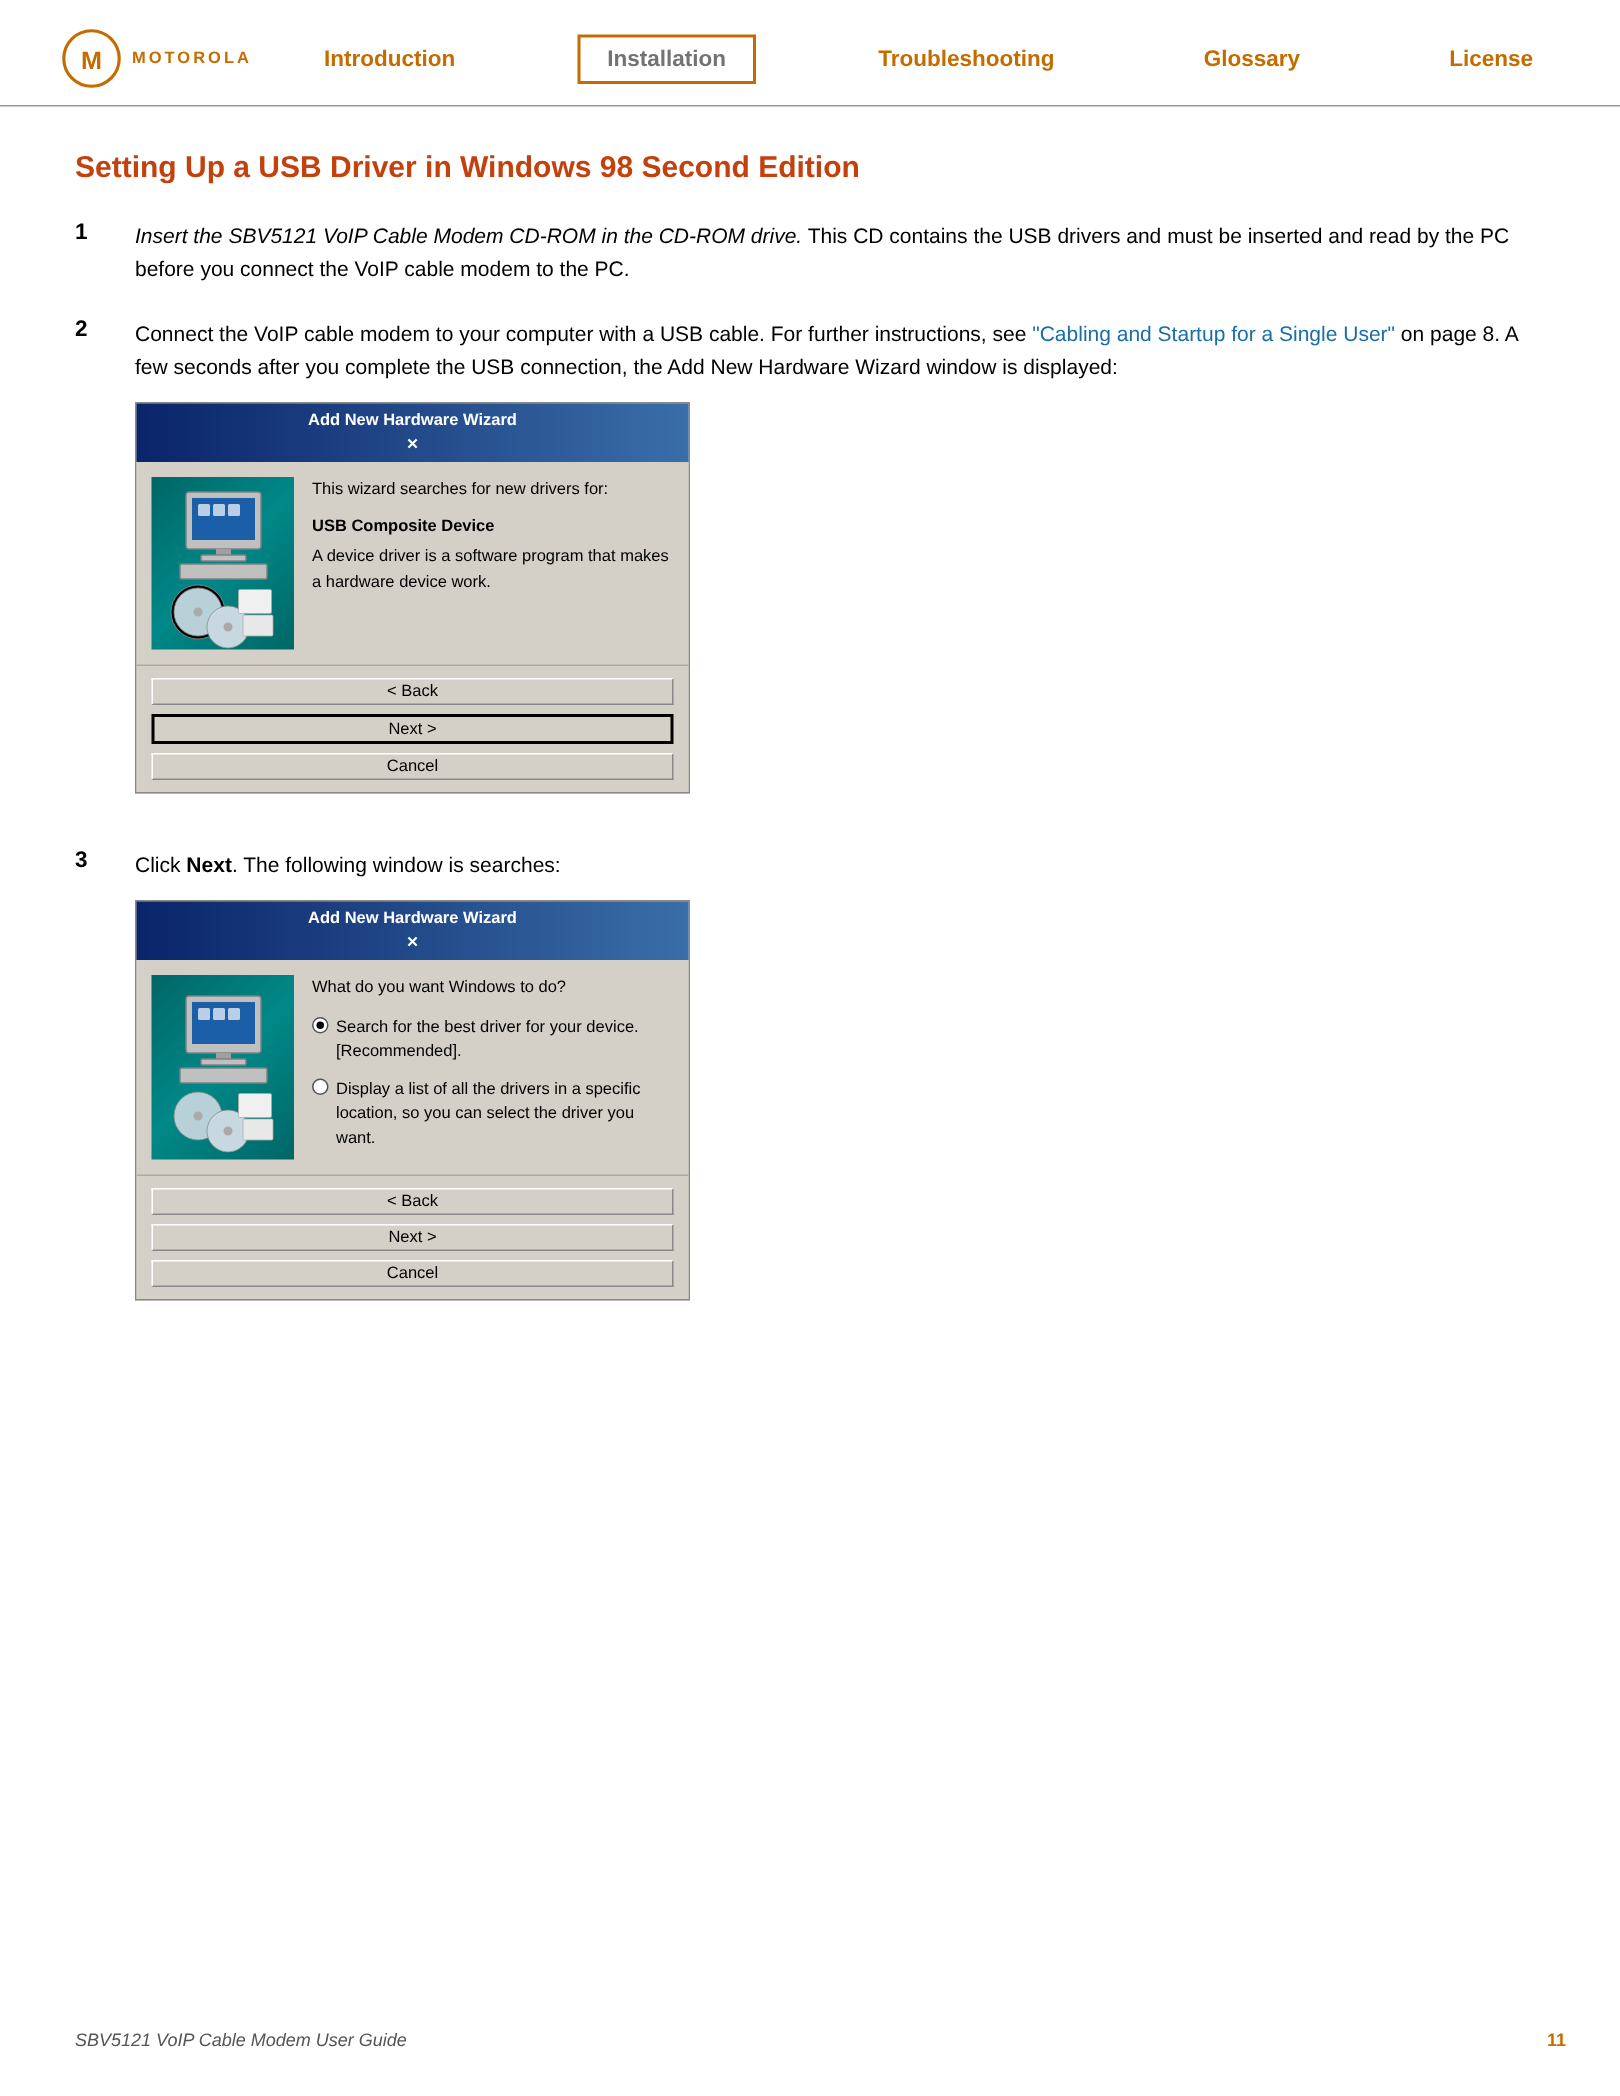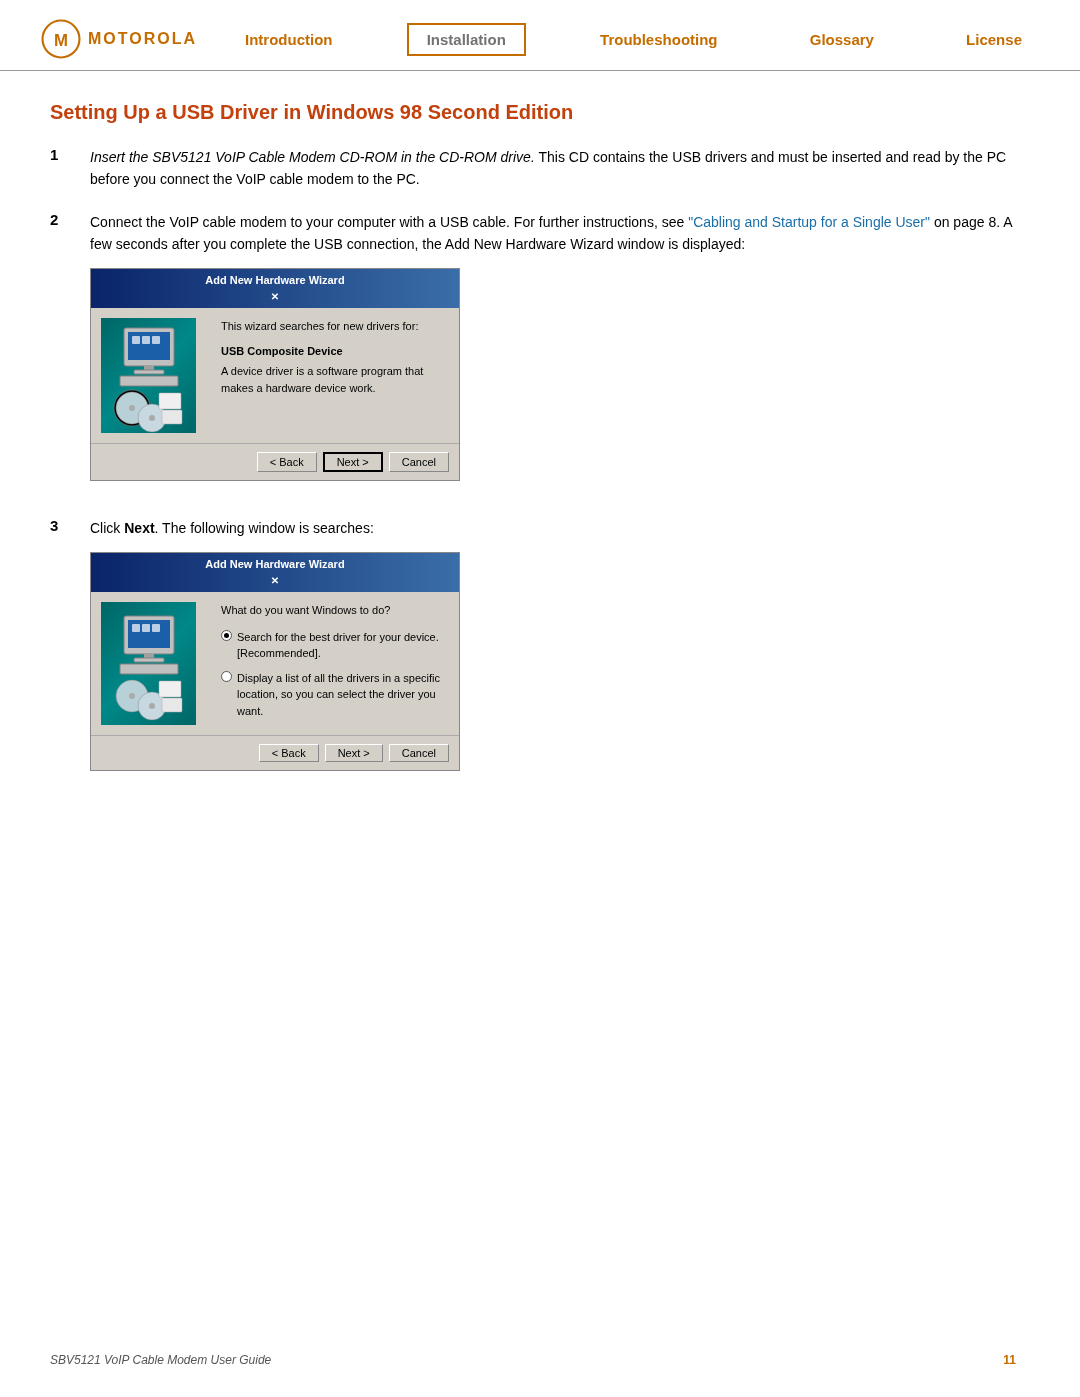--- a/index.html
+++ b/index.html
@@ -124,21 +124,21 @@
       flex-direction: column;
     }
 
     .dialog-titlebar-title {
       color: white;
     }
 
     .dialog-body {
       display: flex;
       padding: 10px;
-      gap: 25px;
+      gap: 12px;
       min-height: 120px;
       background: #d4d0c8;
     }
 
     .dialog-image-area {
       width: 95px;
       min-height: 100px;
       background: linear-gradient(135deg, #006666 0%, #008888 50%, #006666 100%);
       display: flex;
       align-items: center;
@@ -164,20 +164,21 @@
       margin: 4px 0;
     }
 
     .dialog-footer {
       background: #d4d0c8;
       border-top: 1px solid #aaa;
       padding: 8px 10px;
       display: flex;
       justify-content: flex-end;
       gap: 6px;
+      flex-direction: column;
     }
 
     .dialog-button {
       background: #d4d0c8;
       border: 1px solid #888;
       border-top-color: #fff;
       border-left-color: #fff;
       padding: 2px 12px;
       font-size: 11px;
       cursor: pointer;
@@ -218,21 +219,21 @@
       border-radius: 50%;
       background: #000;
       display: block;
     }
 
     
     .page-footer {
       position: absolute;
       bottom: 30px;
       left: 50px;
-      right: 64px;
+      right: 36px;
       display: flex;
       justify-content: space-between;
       align-items: center;
       font-size: 12px;
       color: #555;
       border-top: none;
     }
 
     .footer-guide-name {
       font-style: italic;
@@ -251,21 +252,21 @@
   </style>
 </head>
 <body>
 
 <div class="header">
   <div class="logo-area">
     <svg class="moto-m" viewBox="0 0 50 50" xmlns="http://www.w3.org/2000/svg">
       <circle cx="25" cy="25" r="22" fill="none" stroke="#c46c00" stroke-width="2.5"></circle>
       <text x="25" y="33" font-family="Arial Black, sans-serif" font-size="20" font-weight="900" fill="#c46c00" text-anchor="middle">M</text>
     </svg>
-    <span style="font-family: Arial, sans-serif; font-size: 16px; font-weight: 900; letter-spacing: 2px; color: #c46c00; margin-left: 6px;">MOTOROLA</span>
+    <span style="font-family: Arial, sans-serif; font-size: 11px; font-weight: 900; letter-spacing: 2px; color: #c46c00; margin-left: 6px;">MOTOROLA</span>
   </div>
   <nav class="nav-tabs">
     <a class="nav-tab">Introduction</a>
     <a class="nav-tab active">Installation</a>
     <a class="nav-tab">Troubleshooting</a>
     <a class="nav-tab">Glossary</a>
     <a class="nav-tab">License</a>
   </nav>
 </div>
 

